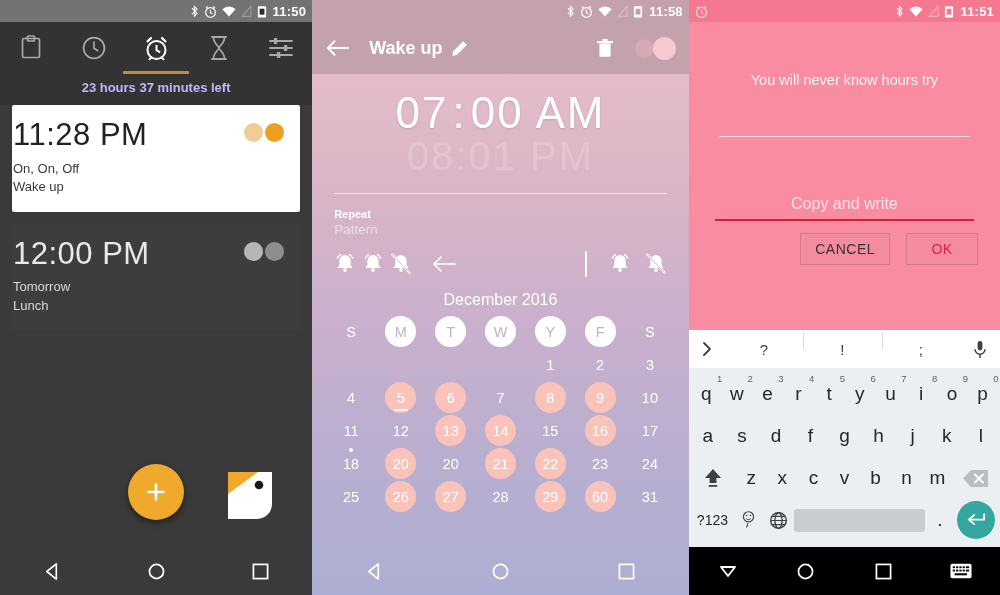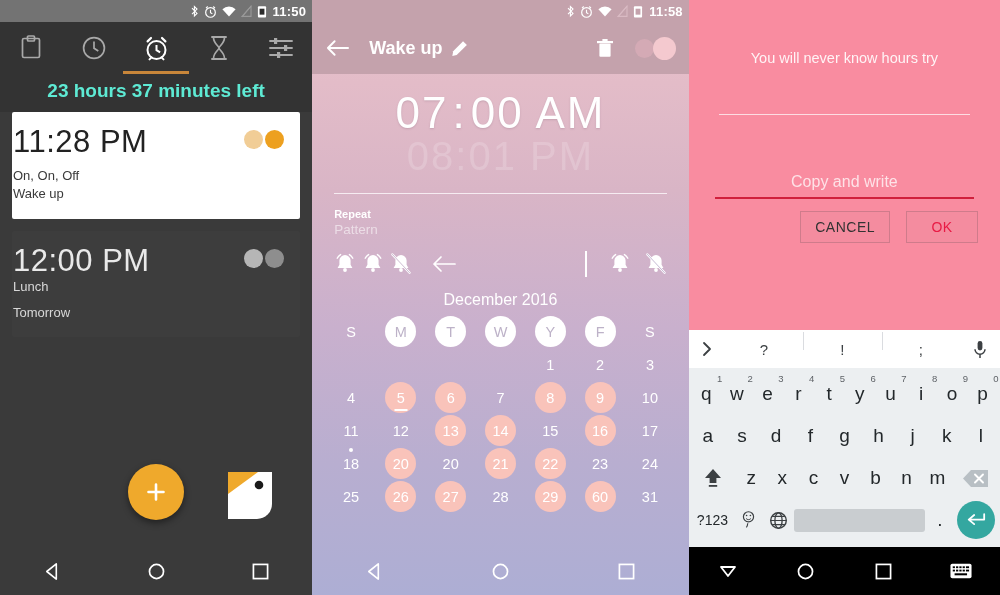--- a/index.html
+++ b/index.html
@@ -20,21 +20,21 @@
   .sb-left { flex:1; display:flex; align-items:center; gap:4px; }
   .sb-icons { display:flex; align-items:center; gap:5px; }
   .sb-icons svg { display:block; }
   .sb-time { margin-left:6px; font-size:13px; letter-spacing:.2px; }
 
   
   .tabbar { height:52px; display:flex; align-items:center; background:#333; position:relative; }
   .tab { flex:1; display:flex; align-items:center; justify-content:center; height:100%; position:relative; }
   .tab svg { display:block; }
   .tab.active::after { content:""; position:absolute; bottom:0; left:50%; transform:translateX(-50%); width:66px; height:3px; background:#c8863a; }
-  .countdown { text-align:center; color:#5eead4; font-size:19px; font-weight:bold; padding:6px 4px 10px; background:#333; }
+  .countdown { text-align:center; color:#c4b5fd; font-size:13px; font-weight:bold; padding:6px 4px 10px; background:#333; }
 
   .alarm-list { padding:0 12px; }
   .alarm-card { border-radius:2px; padding:14px 1px 16px; position:relative; margin-bottom:12px; }
   .alarm-card.on { background:#fff; color:#222; }
   .alarm-card.off { background:#3d3d3d; color:#e9e9e9; }
   .alarm-time { font-size:31px; font-weight:400; letter-spacing:.5px; line-height:1.05; }
   .alarm-card.on .alarm-time { color:#222; }
   .alarm-sub { font-size:13px; line-height:1.35; margin-top:8px; }
   .alarm-card.on .alarm-sub { color:#3a3a3a; }
   .alarm-card.off .alarm-sub { color:#d8d8d8; }
@@ -193,22 +193,22 @@
         <div class="alarm-time">11:28 PM</div>
         <div class="alarm-sub">On, On, Off</div>
         <div class="alarm-sub" style="margin-top:1px">Wake up</div>
         <div class="toggle on">
             <span class="knob k1"></span>
             <span class="knob k2"></span>
           </div>
       </div>
       <div class="alarm-card off">
         <div class="alarm-time">12:00 PM</div>
+        <div class="alarm-sub">Tomorrow</div>
         <div class="alarm-sub" style="margin-top:1px">Lunch</div>
-        <div class="alarm-sub">Tomorrow</div>
         <div class="toggle off">
             <span class="knob k1"></span>
             <span class="knob k2"></span>
           </div>
       </div>
     </div>
 
     <div class="fab">
       <svg width="24" height="24" viewBox="0 0 24 24">
           <path d="M12 4.5v15M4.5 12h15" stroke="#fff" stroke-width="2.6" stroke-linecap="round"></path>
@@ -489,20 +489,46 @@
         </div>
       <div class="nb">
           <svg width="17" height="17" viewBox="0 0 18 18">
             <rect x="1.5" y="1.5" width="15" height="15" fill="none" stroke="#fff" stroke-width="1.8"></rect>
           </svg>
         </div>
     </div>
   </div>
 
   <div class="panel p3">
+    <div class="statusbar sb-p3">
+      <div class="sb-left">
+        <svg width="13" height="13" viewBox="0 0 14 14">
+            <circle cx="7" cy="8" r="5.4" stroke="#fbd3da" stroke-width="1.3" fill="none"></circle>
+            <path d="M7 5.2v3l1.8 1" stroke="#fbd3da" stroke-width="1.2" fill="none"></path>
+            <path d="M2.2 3.3L4 1.6M11.8 3.3L10 1.6" stroke="#fbd3da" stroke-width="1.3"></path>
+          </svg>
+      </div>
+      <div class="sb-icons">
+        <svg width="9" height="13" viewBox="0 0 9 13">
+            <path d="M2 3.2l5 5.2-2.6 2.6V1.5l2.6 2.6-5 5" stroke="#fff" stroke-width="1.1" fill="none"></path>
+          </svg>
+        <svg width="14" height="11" viewBox="0 0 14 11">
+            <path d="M7 10.5L0.4 3.2A9.6 9.6 0 0 1 13.6 3.2z" fill="#fff"></path>
+          </svg>
+        <svg width="11" height="13" viewBox="0 0 11 13">
+            <path d="M10 1.2v10.2H1z" fill="none" stroke="#f7abb9" stroke-width="1.1"></path>
+            <path d="M1 12L10.2 1" stroke="#f7abb9" stroke-width="1.1"></path>
+          </svg>
+        <svg width="10" height="13" viewBox="0 0 10 14">
+            <rect x="0.6" y="1.4" width="8.8" height="12" rx="1" fill="#fff"></rect>
+            <rect x="2.4" y="4" width="5.2" height="6.4" fill="#f4788f"></rect>
+          </svg>
+      </div>
+      <div class="sb-time">11:51</div>
+    </div>
 
     <div class="p3-msg">You will never know hours try</div>
     <div class="p3-line"></div>
 
     <div class="p3-field">
       <div class="p3-input">Copy and write</div>
     </div>
     <div class="p3-underline"></div>
 
     <div class="p3-buttons">

